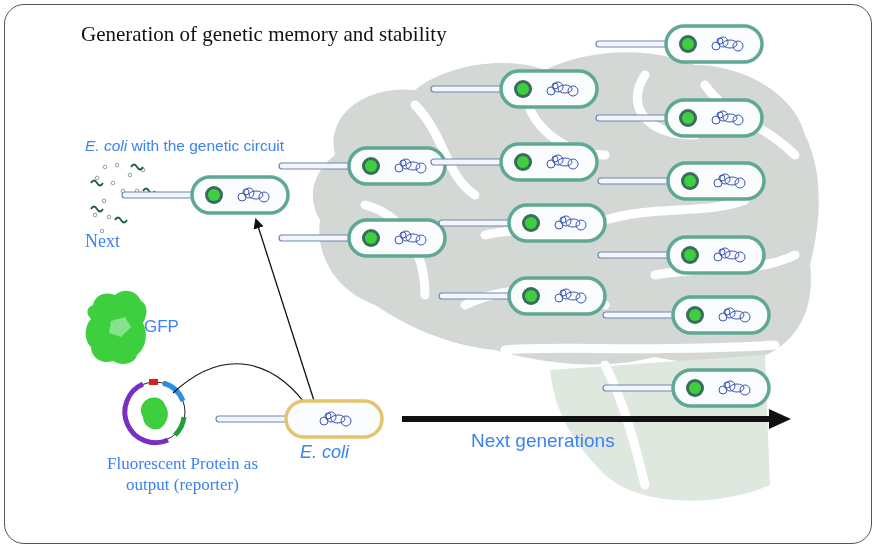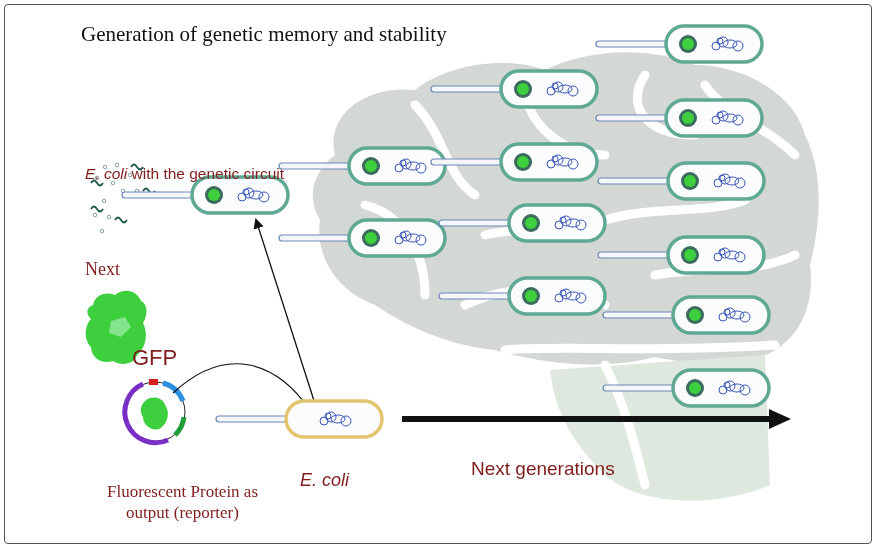--- a/index.html
+++ b/index.html
@@ -1,21 +1,21 @@
 <!DOCTYPE html>
 <html><head>
 <meta charset="utf-8">
 <style>
   html, body { margin:0; padding:0; background:#ffffff; }
   body { width:878px; height:549px; position:relative; overflow:hidden; font-family:"Liberation Sans", sans-serif; }
-  #frame { position:absolute; left:4px; top:4px; width:866px; height:538px; border:1.5px solid #555; border-radius:4px; background:#fff; overflow:hidden; }
+  #frame { position:absolute; left:4px; top:4px; width:866px; height:538px; border:1.5px solid #555; border-radius:20px; background:#fff; overflow:hidden; }
   svg#canvas { position:absolute; left:0; top:0; }
   .serif { font-family:"Liberation Serif", serif; }
   .title { position:absolute; left:76px; top:17px; font-size:21px; color:#111; }
-  .lbl { position:absolute; color:#7f1d1d;margin-top:28px; }
+  .lbl { position:absolute; color:#3b82f6; }
 </style>
 </head>
 <body>
 
 <div id="frame">
   <svg id="canvas" width="866" height="538" viewBox="0 0 866 538">
     <defs>
       <marker id="arrowHead" markerWidth="8" markerHeight="8" refX="4" refY="4" orient="auto">
         <path d="M0,0 L8,4 L0,8 z" fill="#111"></path>
       </marker>
@@ -262,21 +262,21 @@
         </g>
       </g>
   </svg>
 
   <div class="title serif">Generation of genetic memory and stability</div>
 
   <div class="lbl" style="left:80px;top:132px;font-size:15.5px;"><i>E. coli</i><span> with the genetic circuit</span></div>
 
   <div class="lbl serif" style="left:80px;top:226px;font-size:18px;">Next</div>
 
-  <div class="lbl" style="left:127px;top:312px;font-size:22px;">GFP</div>
+  <div class="lbl" style="left:139px;top:312px;font-size:17px;">GFP</div>
 
   <div class="lbl" style="left:295px;top:437px;font-size:18px;font-style:italic;">E. coli</div>
 
   <div class="lbl serif" style="left:60px;top:448px;width:235px;text-align:center;font-size:17px;line-height:21px;">
     <div>Fluorescent Protein as</div>
     <div>output (reporter)</div>
   </div>
 
   <div class="lbl" style="left:466px;top:425px;font-size:19px;">Next generations</div>
 </div>

